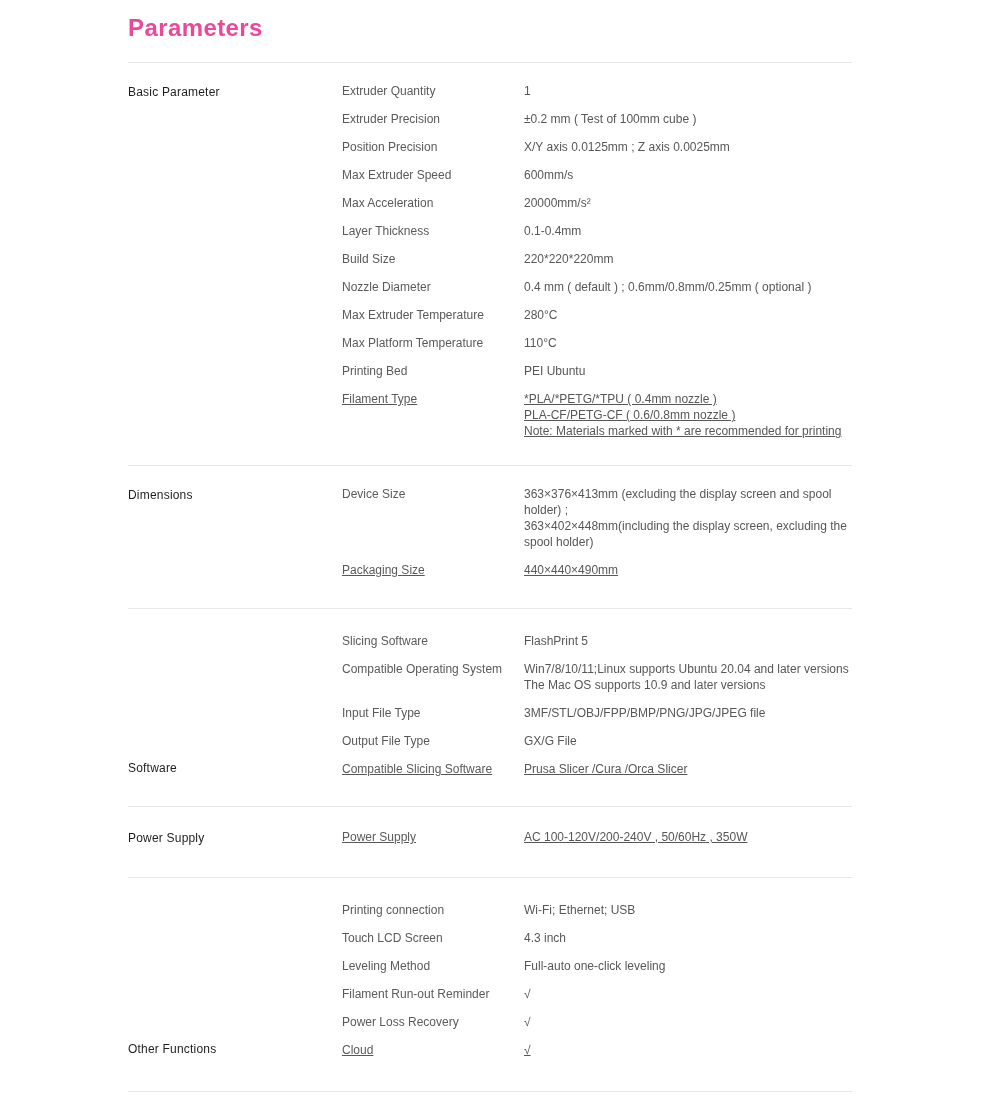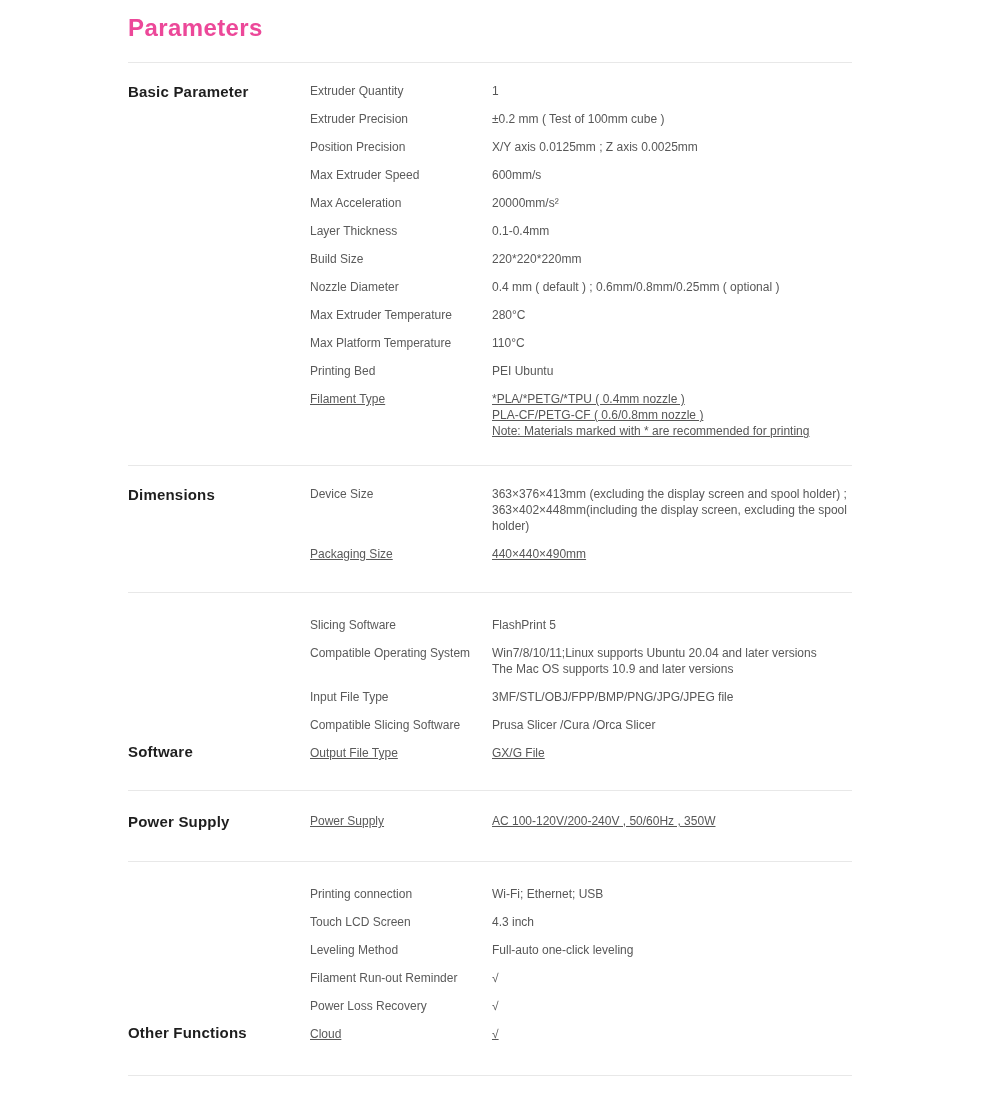--- a/index.html
+++ b/index.html
@@ -33,23 +33,23 @@
     border-top: 1px solid #e8e8e8;
     height: 0;
   }
   .section {
     display: flex;
     align-items: flex-start;
   }
   .section-title {
     width: 182px;
     flex: 0 0 182px;
-    font-size: 15px;
+    font-size: 12px;
     line-height: 18px;
-    font-weight: 700;
+    font-weight: 400;
     letter-spacing: 0.2px;
     color: #1e1e1e;
   }
   .rows {
     flex: 1 1 auto;
   }
   .row {
     display: flex;
     align-items: flex-start;
     margin-bottom: 12px;
@@ -57,20 +57,21 @@
   .row:last-child {
     margin-bottom: 0;
     text-decoration: underline;
   }
   .row-label {
     width: 182px;
     flex: 0 0 182px;
     font-size: 12px;
     line-height: 16px;
     color: #5a5a5a;
+    margin-left: 32px;
   }
   .row-value {
     flex: 1 1 auto;
     font-size: 12px;
     line-height: 16px;
     color: #575757;
   }
   
   .section-0 { padding-top: 20px; padding-bottom: 26px; }
   .section-1 { padding-top: 20px; padding-bottom: 30px; }
@@ -200,29 +201,29 @@
               <div>The Mac OS supports 10.9 and later versions</div>
             </div>
           </div>
           <div class="row">
             <div class="row-label">Input File Type</div>
             <div class="row-value">
               <div>3MF/STL/OBJ/FPP/BMP/PNG/JPG/JPEG file</div>
             </div>
           </div>
           <div class="row">
+            <div class="row-label">Output File Type</div>
+            <div class="row-value">
+              <div>GX/G File</div>
+            </div>
+          </div>
+          <div class="row">
             <div class="row-label">Compatible Slicing Software</div>
             <div class="row-value">
               <div>Prusa Slicer /Cura /Orca Slicer</div>
-            </div>
-          </div>
-          <div class="row">
-            <div class="row-label">Output File Type</div>
-            <div class="row-value">
-              <div>GX/G File</div>
             </div>
           </div>
         </div>
       </div>
       <div class="divider"></div>
       <div class="section section-3">
         <div class="section-title">Power Supply</div>
         <div class="rows">
           <div class="row">
             <div class="row-label">Power Supply</div>

